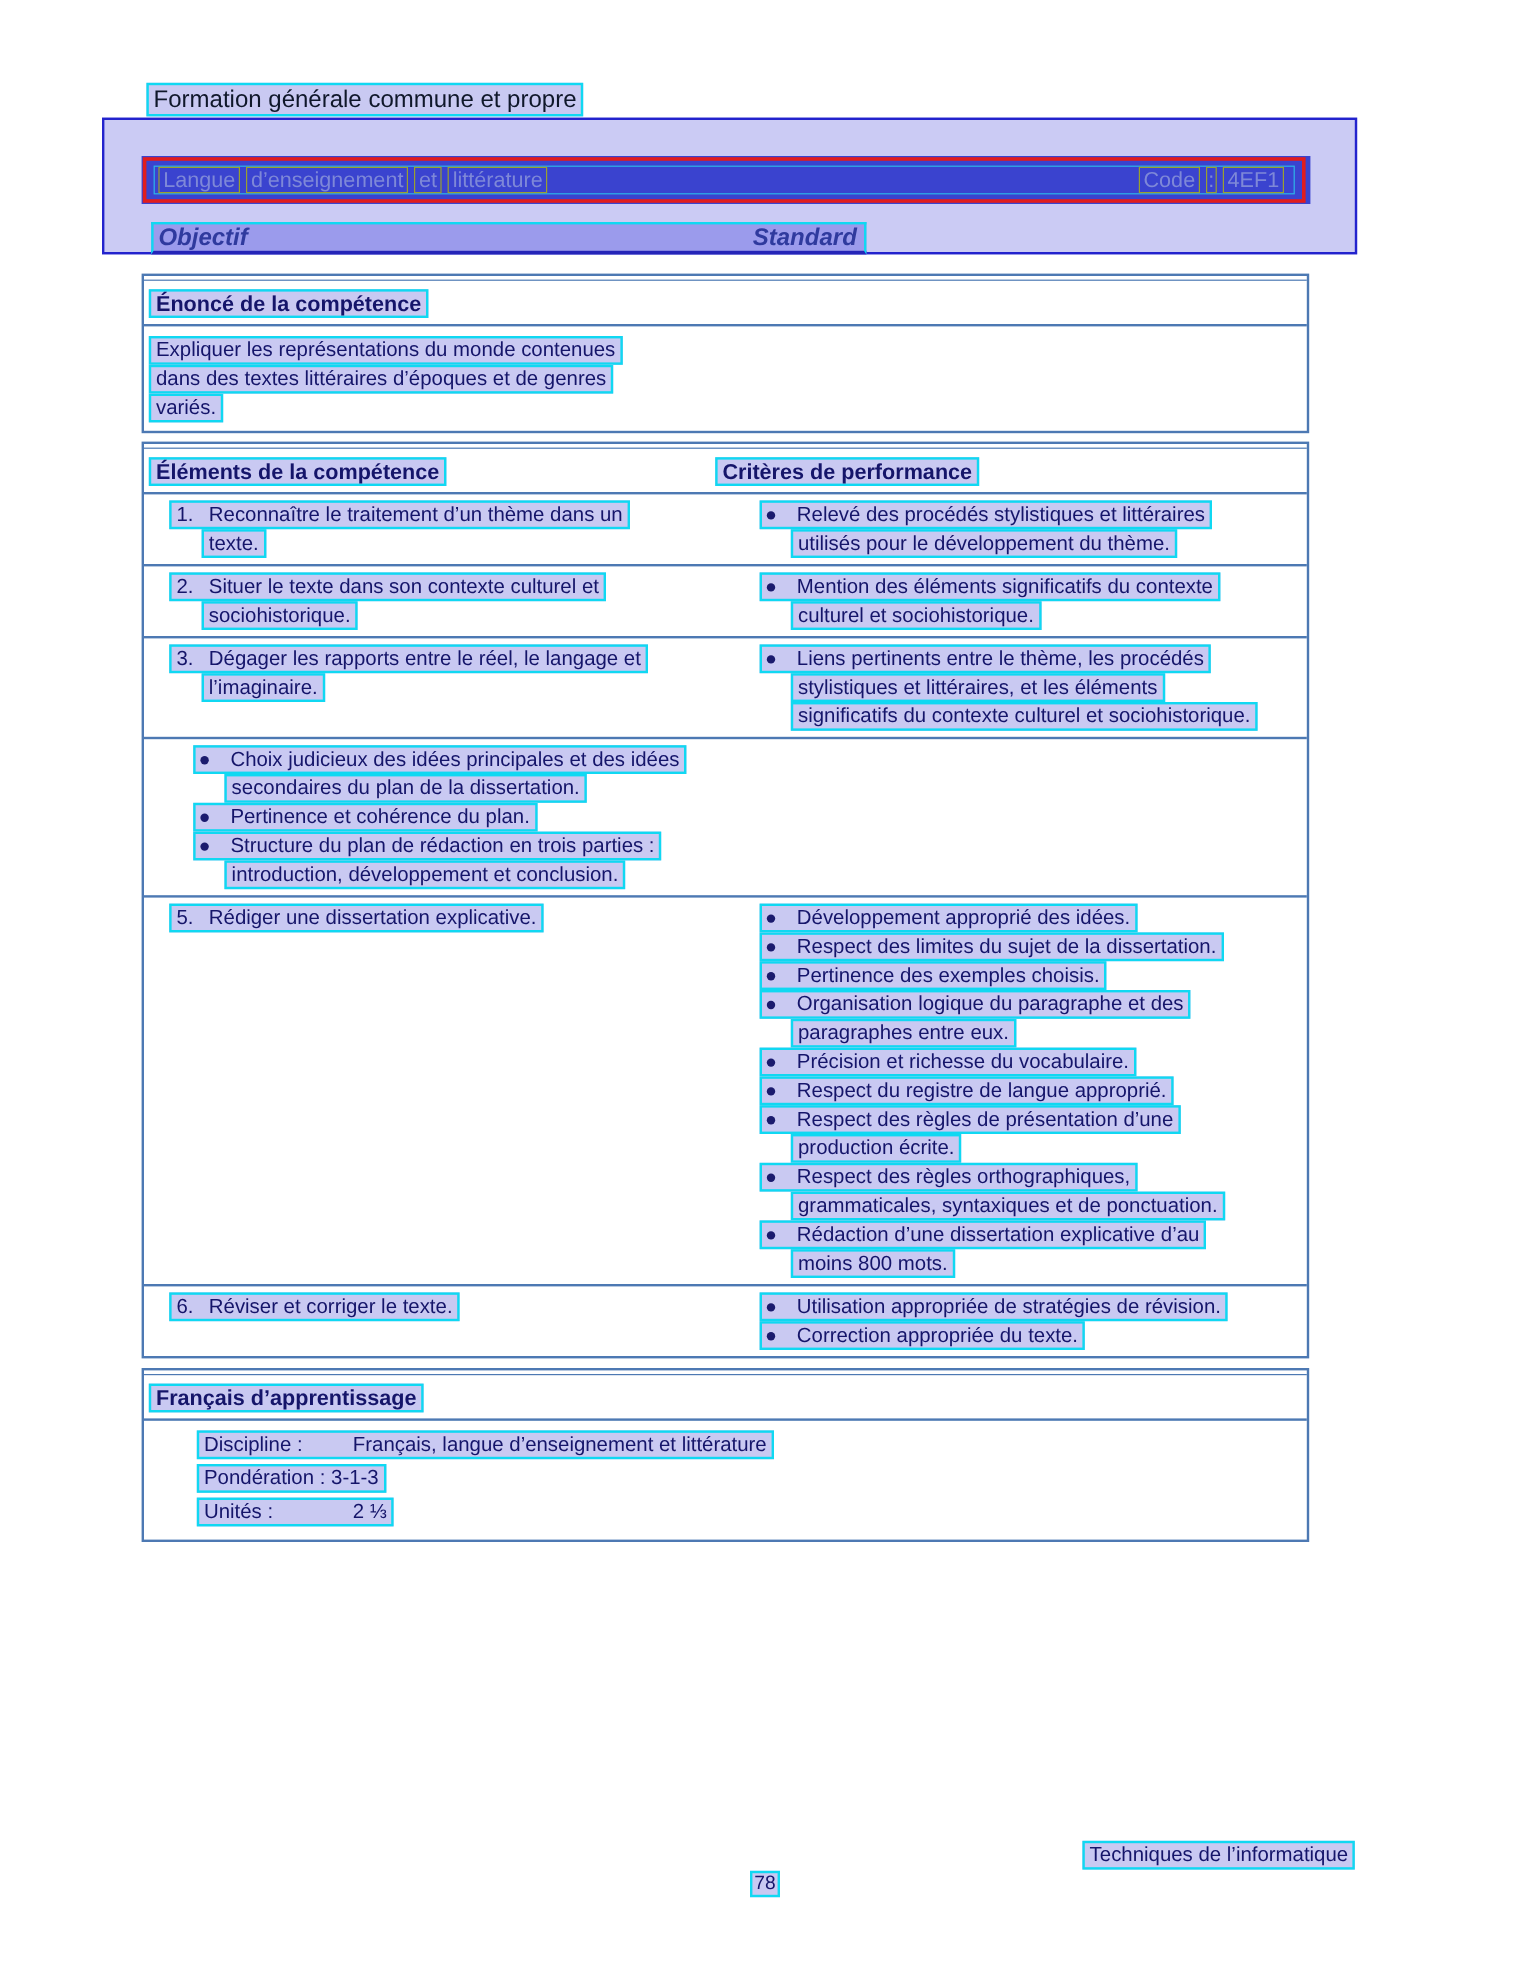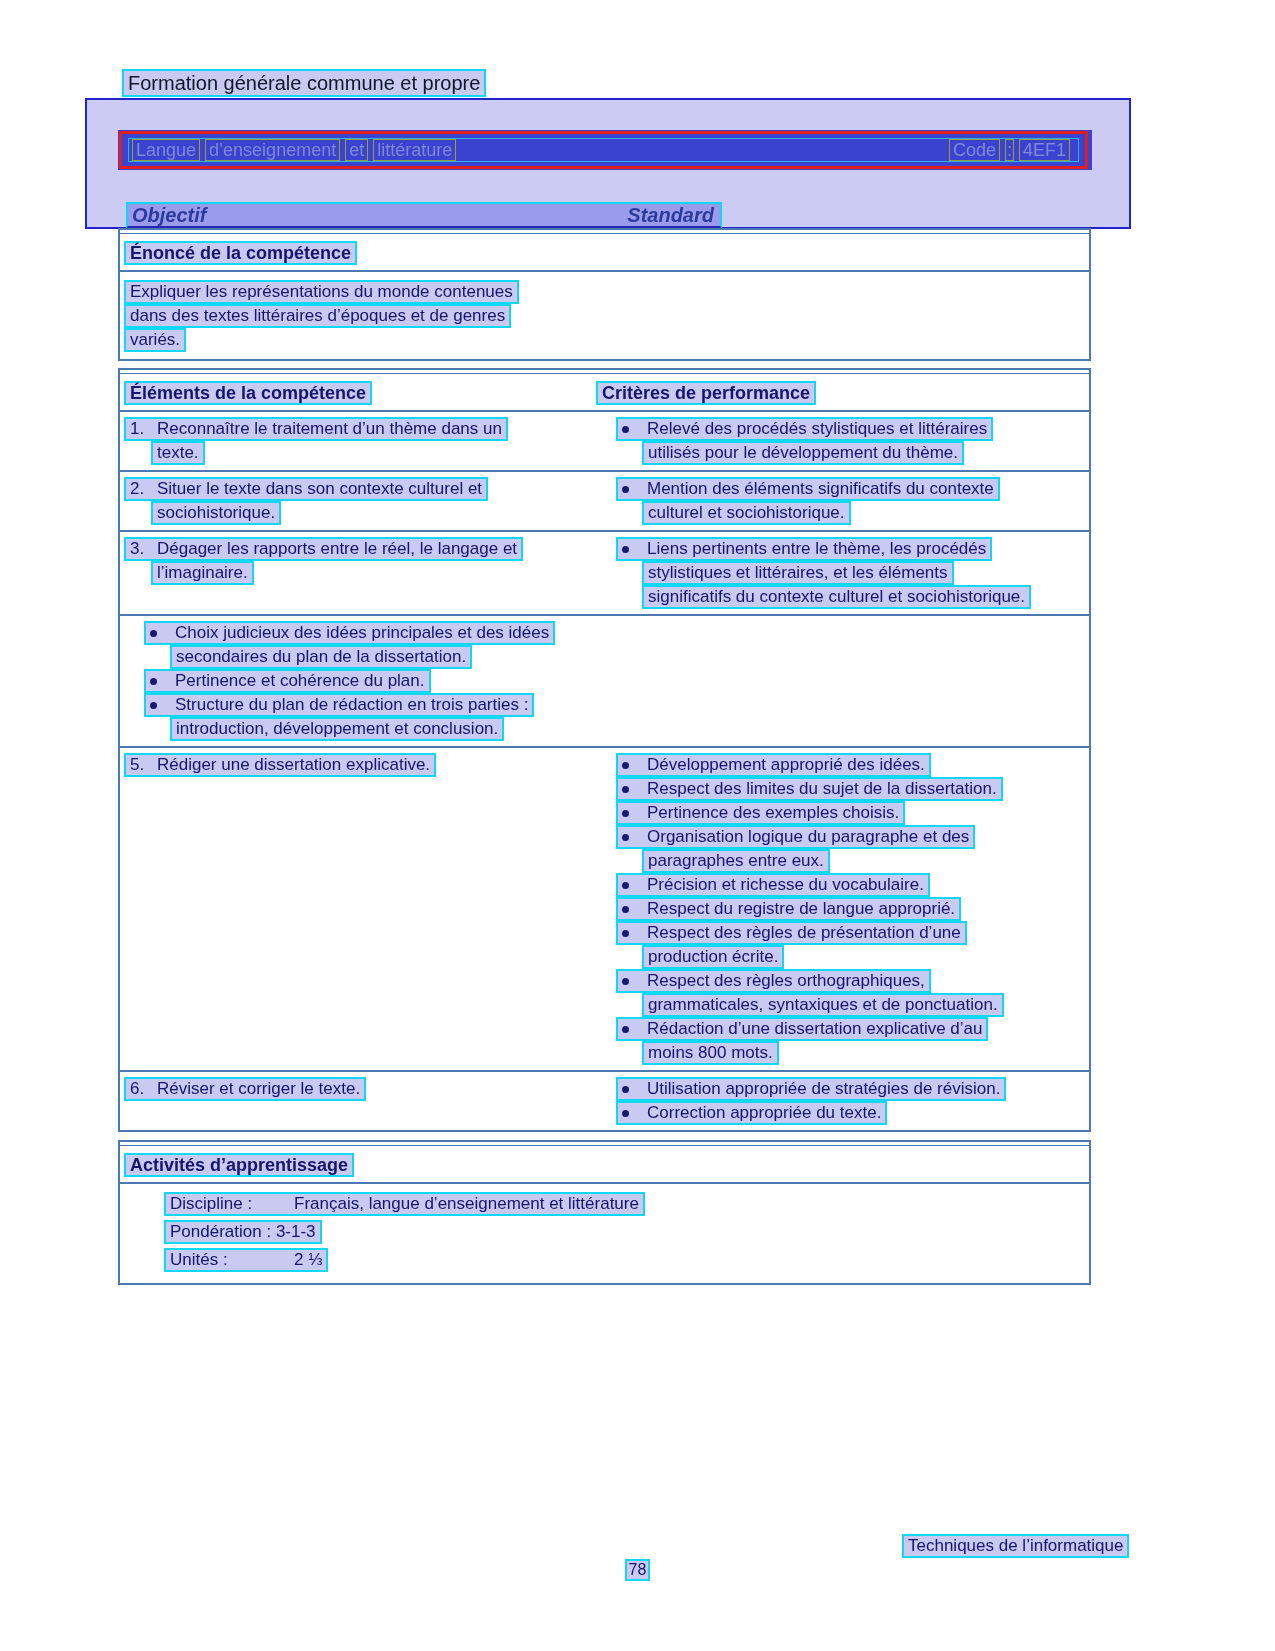--- a/index.html
+++ b/index.html
@@ -11,21 +11,21 @@
       background:#c9c9f2;border:2px solid #10d8f2;padding:0 4px;font-size:17px;
       white-space:nowrap;vertical-align:top;}
   .line{height:24px;white-space:nowrap;}
   .bold{font-weight:bold;font-size:18px;}
 
   
   .top-header{position:absolute;left:122px;top:69px;z-index:3;}
   .top-header .hl{height:28px;line-height:24px;font-size:20px;color:#0f172a;}
 
   
-  .hero{position:absolute;left:85px;top:98px;width:1046px;height:131px;box-sizing:border-box;
+  .hero{position:absolute;left:85px;top:98px;width:1046px;height:114px;box-sizing:border-box;
         background:#cbcbf4;border:2px solid #2323cd;text-decoration:underline;}
   .banner{position:absolute;left:31px;top:30px;width:974px;height:40px;background:#3a43cf;}
   .banner-red{position:absolute;inset:1px 4px 1px 1px;border:3px solid #e11d1d;}
   .banner-inner{position:absolute;inset:4px 6px;border:1px solid #2db4e8;display:flex;
                 justify-content:space-between;align-items:center;padding:0 3px;}
   .wgroup{display:flex;align-items:center;}
   .wbox{display:inline-block;border:1px solid #9aa030;color:#7e88d8;font-size:18px;
         line-height:20px;padding:0 3px;margin-right:5px;white-space:nowrap;}
   .wbox.colon{padding:0 1px;}
   .strip{position:absolute;left:39px;bottom:-2px;width:596px;height:27px;box-sizing:border-box;
@@ -37,21 +37,21 @@
   .tbl{position:absolute;left:118px;width:973px;box-sizing:border-box;
        border:2px solid #4d79b3;background:#ffffff;}
   .tbl::after{content:"";position:absolute;left:0;right:0;top:3px;height:1px;background:#4d79b3;}
   .tbl-header{padding:11px 0 5px 4px;}
   .tbl-header.sep{border-bottom:2px solid #4d79b3;}
   .tbl-body{padding:8px 0 7px 4px;}
   .tbl1{top:228px;} .tbl2{top:368px;} .tbl3{top:1140px;}
 
   .tbl2 .tbl-header{display:flex;}
   .hdr-left{width:472px;}
-  .crow{display:flex;border-top:2px solid #4d79b3;padding:5px 0;}
+  .crow{display:flex;border-top:2px solid #4d79b3;padding:5px 17px;}
   .cell-left{width:472px;box-sizing:border-box;padding-left:4px;}
   .cell-right{flex:1;box-sizing:border-box;padding-left:24px;}
   .cont-l{margin-left:27px;}
   .cont-r{margin-left:26px;}
   .num{display:inline-block;width:27px;}
   .blt{display:inline-block;width:25px;}
   .blt i{display:inline-block;width:7px;height:7px;border-radius:50%;background:#1b1b6e;
          vertical-align:1px;}
 
   .act-line{height:28px;margin-left:40px;}
@@ -185,21 +185,21 @@
           <div class="cell-right">
             <div class="line"><span class="hl"><span class="blt"><i></i></span>Utilisation appropriée de stratégies de révision.</span></div>
             <div class="line"><span class="hl"><span class="blt"><i></i></span>Correction appropriée du texte.</span></div>
           </div>
         </div>
       </div>
   </div>
 
   <div class="tbl tbl3">
     <div class="tbl-header sep">
-      <span class="hl bold">Activités d’apprentissage</span>
+      <span class="hl bold">Français d’apprentissage</span>
     </div>
     <div class="tbl-body" id="activites-body">
         <div class="line act-line"><span class="hl"><span class="alabel tab">Discipline :</span><span class="avalue">Français, langue d’enseignement et littérature</span></span></div>
         <div class="line act-line"><span class="hl"><span class="alabel">Pondération :</span> <span class="avalue">3-1-3</span></span></div>
         <div class="line act-line"><span class="hl"><span class="alabel tab">Unités :</span><span class="avalue">2 ⅓</span></span></div>
       </div>
   </div>
 
   <div class="footer-program">
     <span class="hl">Techniques de l’informatique</span>

